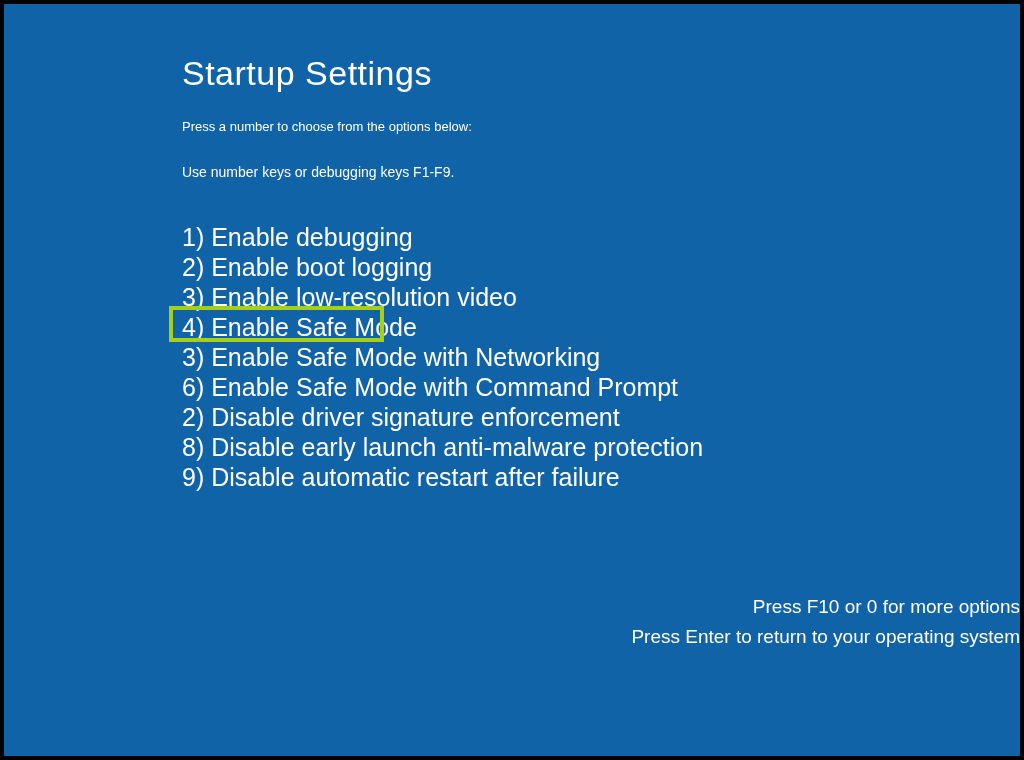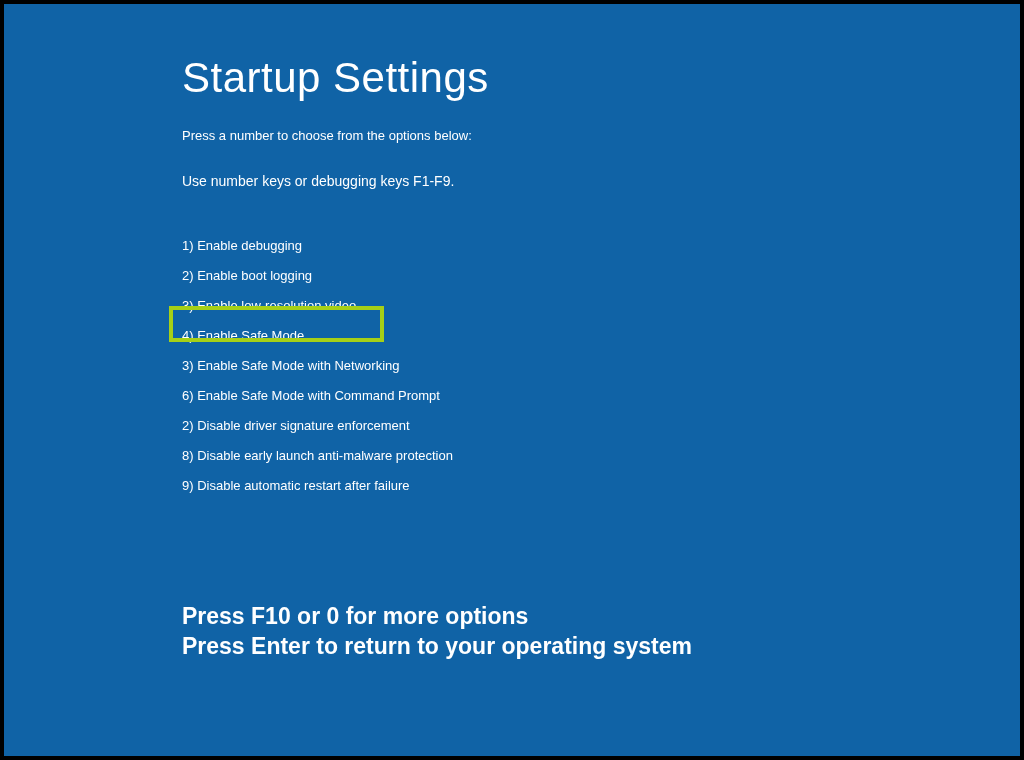--- a/index.html
+++ b/index.html
@@ -19,57 +19,58 @@
       top: 4px;
       left: 4px;
       right: 4px;
       bottom: 4px;
       background: #1063a6;
       color: #ffffff;
       padding-top: 50px;
       padding-left: 178px;
     }
     .title {
-      font-size: 42px;
+      font-size: 34px;
       font-weight: 300;
       margin-bottom: 26px;
       letter-spacing: 0.5px;
     }
     .instruction {
       font-size: 13px;
       font-weight: 400;
       margin-bottom: 30px;
     }
     .hint {
       font-size: 14px;
       font-weight: 400;
       margin-bottom: 42px;
     }
     .options {
       margin-bottom: 100px;
     }
     .option {
-      font-size: 13px;
+      font-size: 25px;
       font-weight: 400;
       line-height: 30px;
       white-space: nowrap;
     }
     .highlight-box {
       position: absolute;
       left: 165px;
       top: 302px;
       width: 215px;
       height: 36px;
       border: 4px solid #a6d017;
       pointer-events: none;
     }
     .footer {
-      font-size: 23px;
-      font-weight: 700;
+      font-size: 19px;
+      font-weight: 400;
       line-height: 30px;
+      text-align: right;
     }
   </style>
 </head>
 <body>
 
 <div class="screen">
   <h1 class="title">Startup Settings</h1>
   <div class="instruction">Press a number to choose from the options below:</div>
   <div class="hint">Use number keys or debugging keys F1-F9.</div>
 

